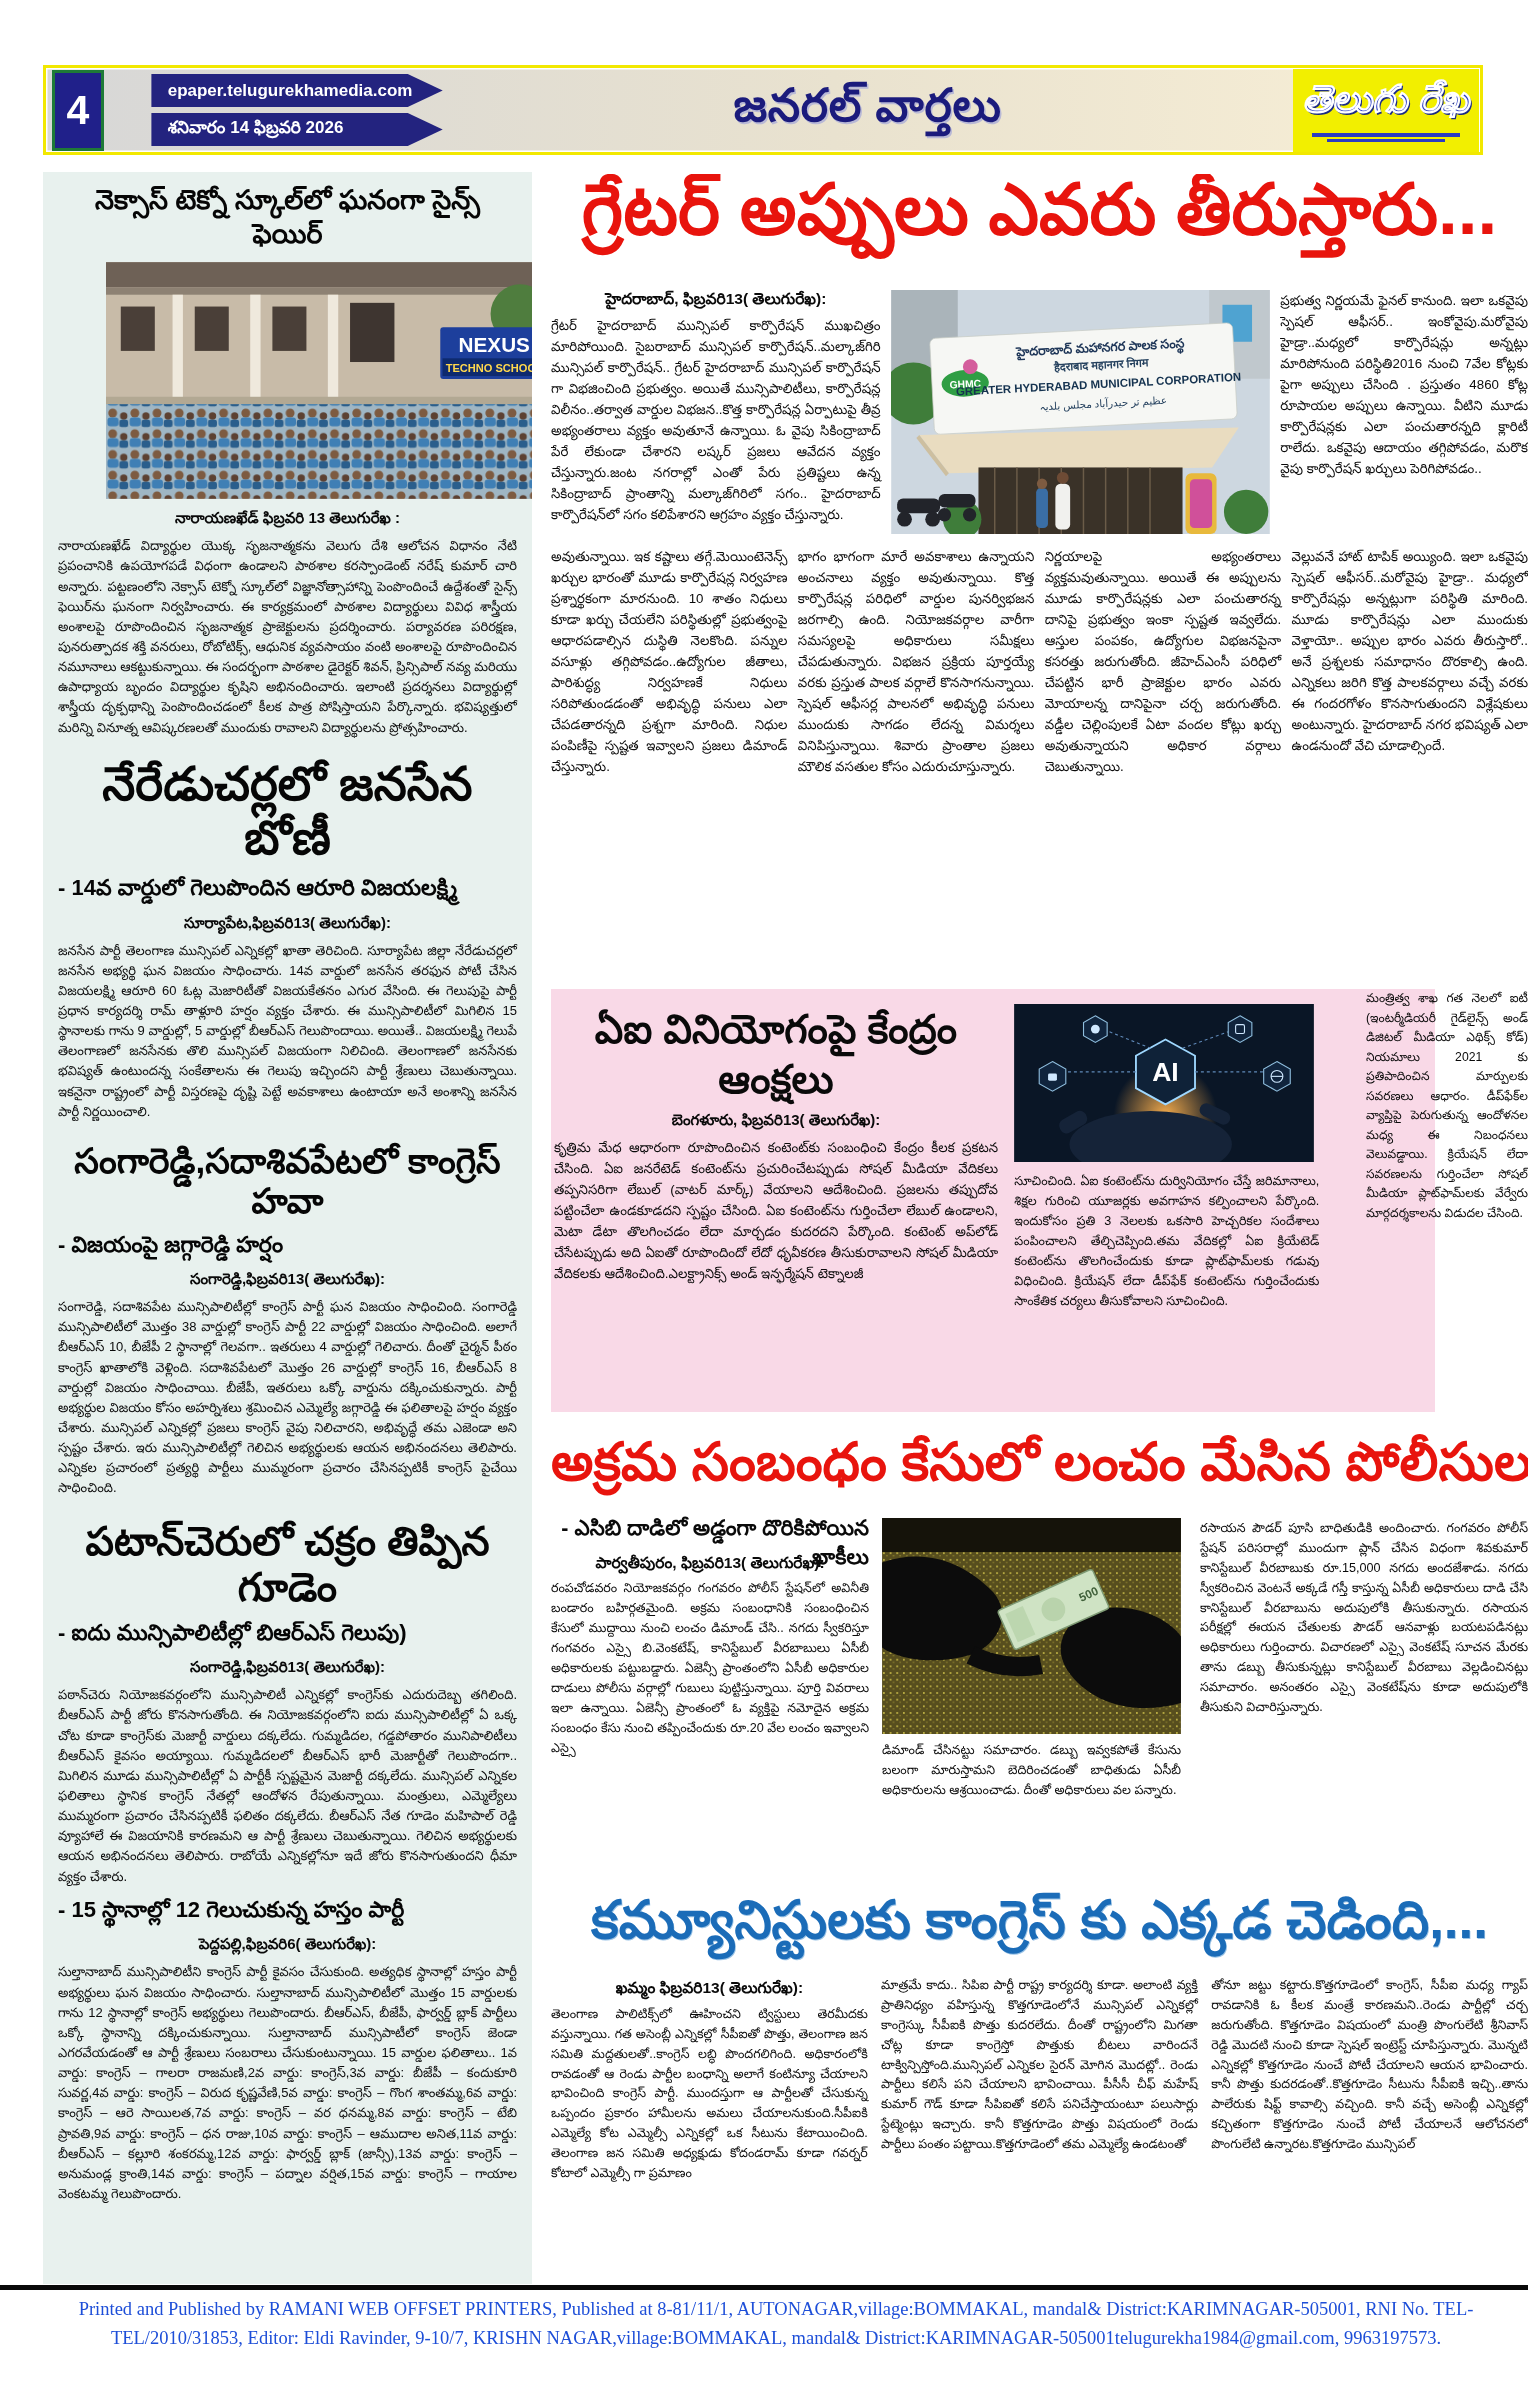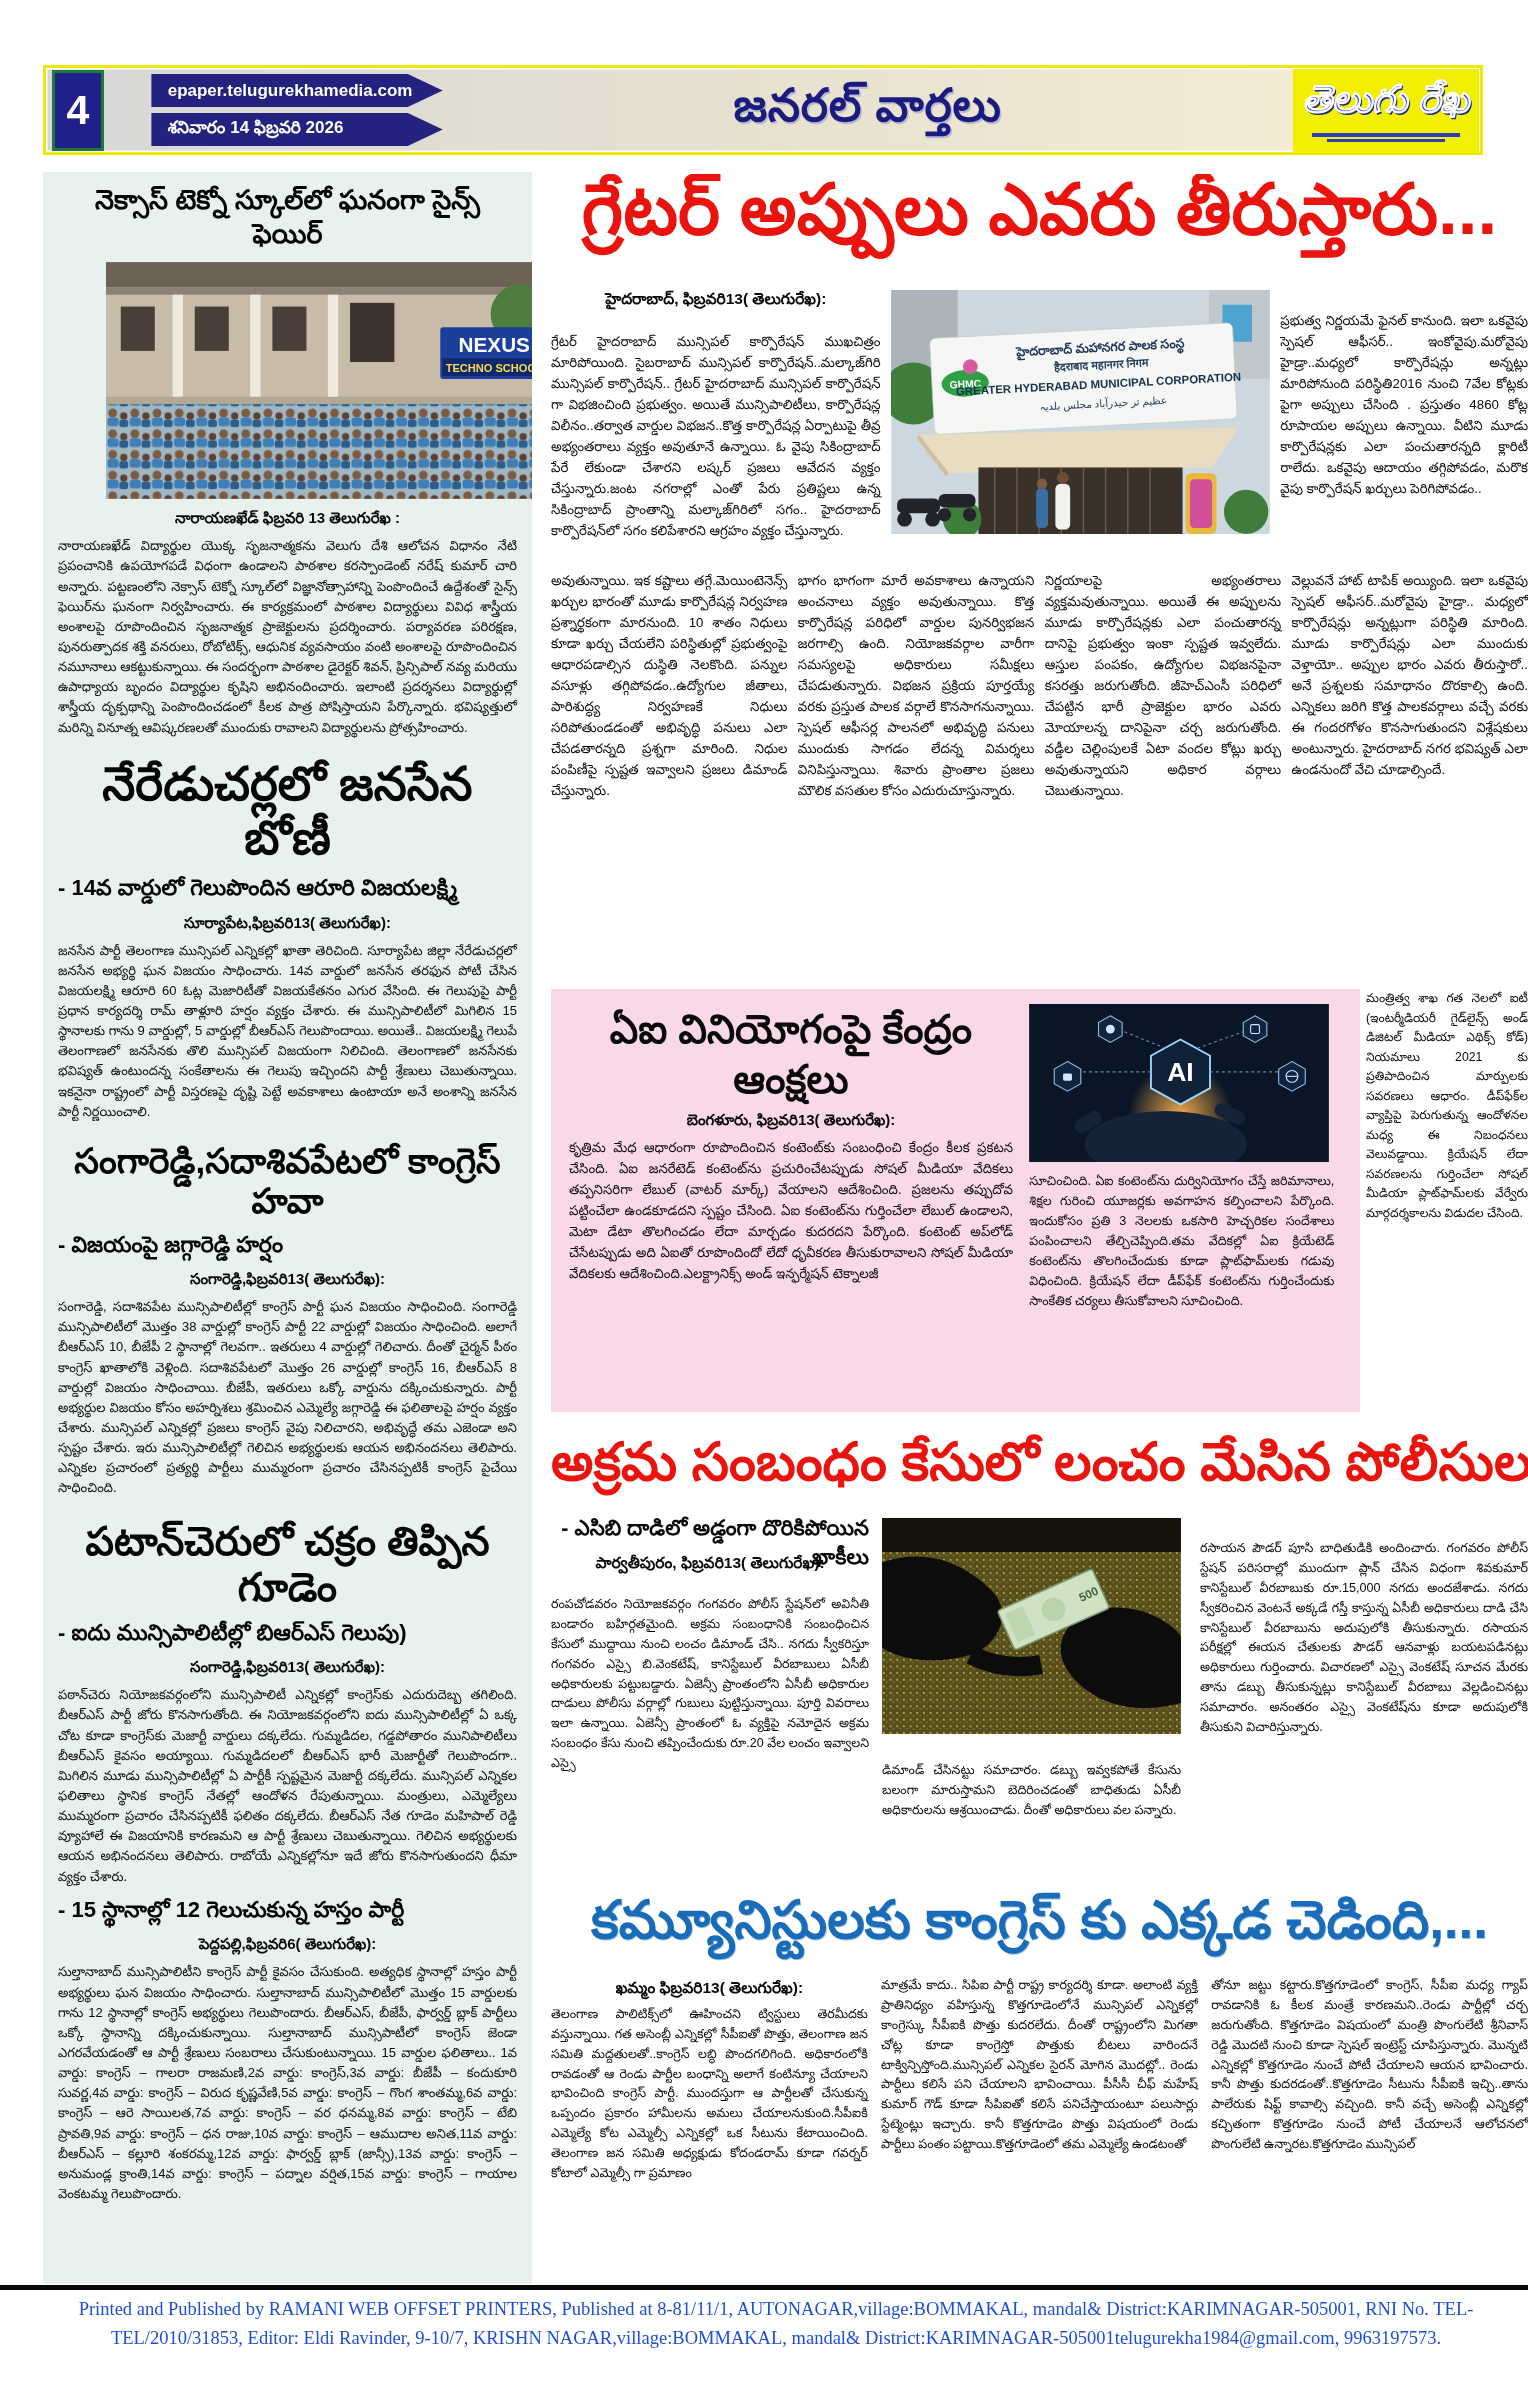--- a/index.html
+++ b/index.html
@@ -35,25 +35,25 @@
   .photo-frame{margin-top:10.4px;padding-left:48px;}
   
   .main-headline{left:551px;top:174px;width:977px;height:111px;color:#e8140d;
     font-size:71px;font-weight:800;text-align:center;line-height:1.0;white-space:nowrap;overflow:hidden;}
   .greater{left:551px;top:290px;width:977px;height:696px;overflow:hidden;}
   .g-rowA{display:flex;gap:10.4px;}
   .g-a1{width:330px;}
   .g-a3{width:248px;}
   .g-rowB{display:flex;gap:10.4px;margin-top:9px;}
   .g-b{flex:1;}
-  .m-body{font-size:13.3px;line-height:1.58;text-align:justify;margin-top:20px;}
+  .m-body{font-size:13.3px;line-height:1.58;text-align:justify;}
   .m-date{font-size:15.5px;font-weight:bold;text-align:center;margin-bottom:4.4px;}
   
-  .pinkbox{left:551px;top:989px;width:809px;height:423px;background:#f9d9e7;
-    padding:15px 18px;overflow:hidden;}
+  .pinkbox{left:551px;top:989px;width:884px;height:423px;background:#f9d9e7;
+    padding:15px 3px;overflow:hidden;}
   .ai-head{font-size:40px;font-weight:800;text-align:center;line-height:1.25;color:#0a0a0a;width:444px;}
   .ai-grid{display:flex;gap:16.3px;}
   .ai-left{width:444px;}
   .ai-right{width:305px;}
   .ai-rightcol{left:1366px;top:989px;width:162px;height:423px;overflow:hidden;
     font-size:12.2px;line-height:1.6;text-align:justify;}
   
   .red2{left:551px;top:1433px;width:977px;height:77px;color:#e8140d;font-size:53px;
     font-weight:800;text-align:center;white-space:nowrap;overflow:hidden;line-height:1.1;}
   .bribe{left:551px;top:1516px;width:977px;height:347px;overflow:hidden;}

